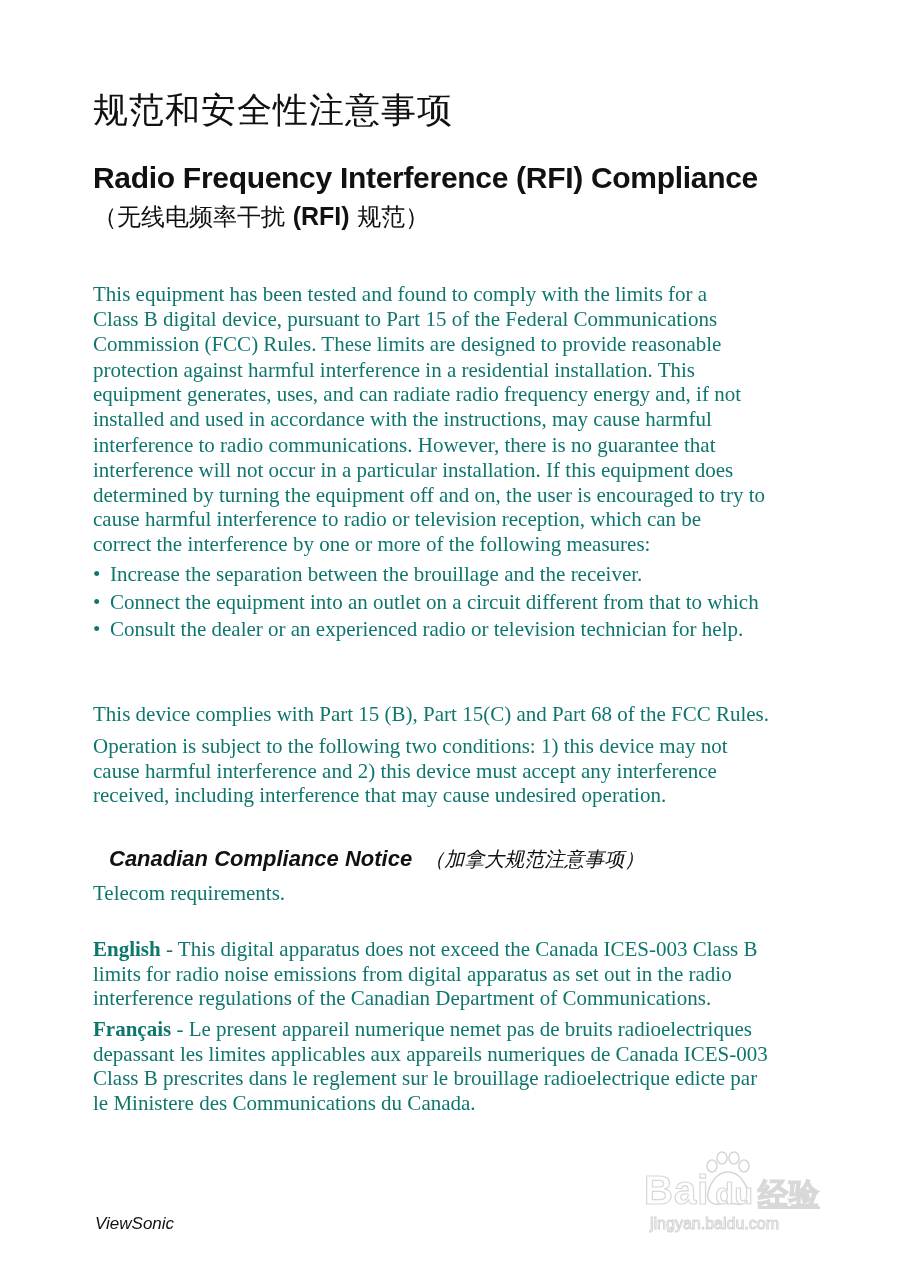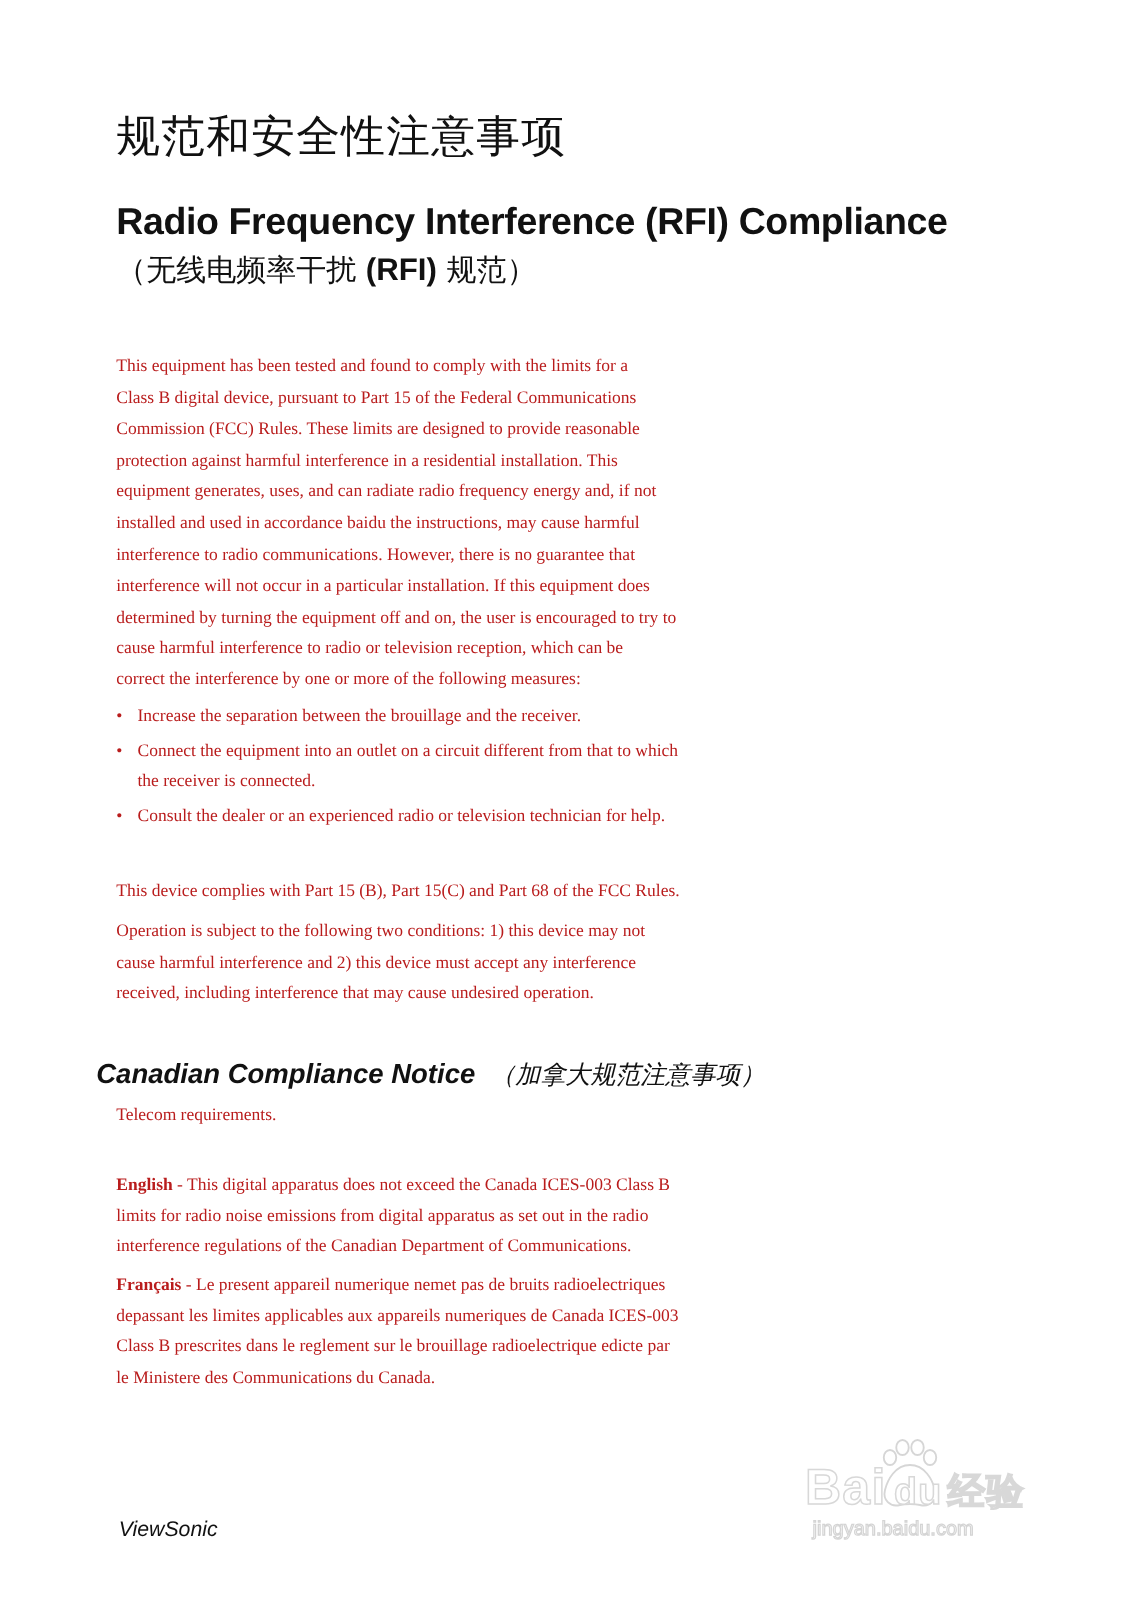--- a/index.html
+++ b/index.html
@@ -60,27 +60,27 @@
     color: #111;
   }
   .sub-heading .cn {
     font-family: "DejaVu Sans", sans-serif;
     font-weight: normal;
     font-style: italic;
     font-size: 20px;
     margin-left: 12px;
   }
   .us-heading { left: 93px; top: 246px; }
-  .ca-heading { left: 77px; top: 845px; }
+  .ca-heading { left: 109px; top: 845px; }
 
   .body-text {
     font-family: "Liberation Serif", serif;
-    font-size: 14px;
+    font-size: 21px;
     line-height: 24.6px;
-    color: #b91c1c;
+    color: #0f766e;
     white-space: normal;
     width: 700px;
   }
   .body-text .line { display: block; white-space: nowrap; }
 
   .us-para { left: 93px; top: 282px; }
   .bullets { left: 93px; top: 562px; }
   .bullet-item { position: relative; padding-left: 17px; margin-bottom: 3px; }
   .bullet-item .dot {
     position: absolute; left: 0; top: 0;
@@ -116,20 +116,21 @@
     line-height: 44px;
     color: #ffffff;
     -webkit-text-stroke: 1.2px #d4d4d4;
     letter-spacing: 1px;
     white-space: nowrap;
   }
   .wm-text-top .cn {
     font-family: "DejaVu Sans", sans-serif;
     font-size: 30px;
     margin-left: 4px;
+    text-decoration: underline;
   }
   .wm-text-bottom {
     position: absolute;
     left: 10px; top: 62px;
     font-family: "Liberation Sans", sans-serif;
     font-size: 16px;
     line-height: 24px;
     color: #ffffff;
     -webkit-text-stroke: 1px #d0d0d0;
     white-space: nowrap;
@@ -151,37 +152,36 @@
 
   <div class="abs section-title">Radio Frequency Interference (RFI) Compliance</div>
 
 
   <div class="abs body-text us-para">
     <span class="line">This equipment has been tested and found to comply with the limits for a</span>
     <span class="line">Class B digital device, pursuant to Part 15 of the Federal Communications</span>
     <span class="line" style="margin-top:1px">Commission (FCC) Rules.  These limits are designed to provide reasonable</span>
     <span class="line" style="margin-top:1px">protection against harmful interference in a residential installation.  This</span>
     <span class="line">equipment generates, uses, and can radiate radio frequency energy and, if not</span>
-    <span class="line">installed and used in accordance baidu the instructions, may cause harmful</span>
+    <span class="line">installed and used in accordance with the instructions, may cause harmful</span>
     <span class="line" style="margin-top:1px">interference to radio communications.  However, there is no guarantee that</span>
     <span class="line" style="margin-top:1px">interference will not occur in a particular installation.  If this equipment does</span>
     <span class="line">determined by turning the equipment off and on, the user is encouraged to try to</span>
     <span class="line">cause harmful interference to radio or television reception, which can be</span>
     <span class="line">correct the interference by one or more of the following measures:</span>
   </div>
 
   <div class="abs body-text bullets">
     <div class="bullet-item">
       <span class="dot">•</span>
       <span class="line">Increase the separation between the brouillage and the receiver.</span>
     </div>
     <div class="bullet-item">
       <span class="dot">•</span>
       <span class="line">Connect the equipment into an outlet on a circuit different from that to which</span>
-      <span class="line">the receiver is connected.</span>
     </div>
     <div class="bullet-item">
       <span class="dot">•</span>
       <span class="line">Consult the dealer or an experienced radio or television technician for help.</span>
     </div>
   </div>
 
   <div class="abs body-text fcc-line">
     <span class="line">This device complies with Part 15 (B), Part 15(C) and Part 68 of the FCC Rules.</span>
   </div>

